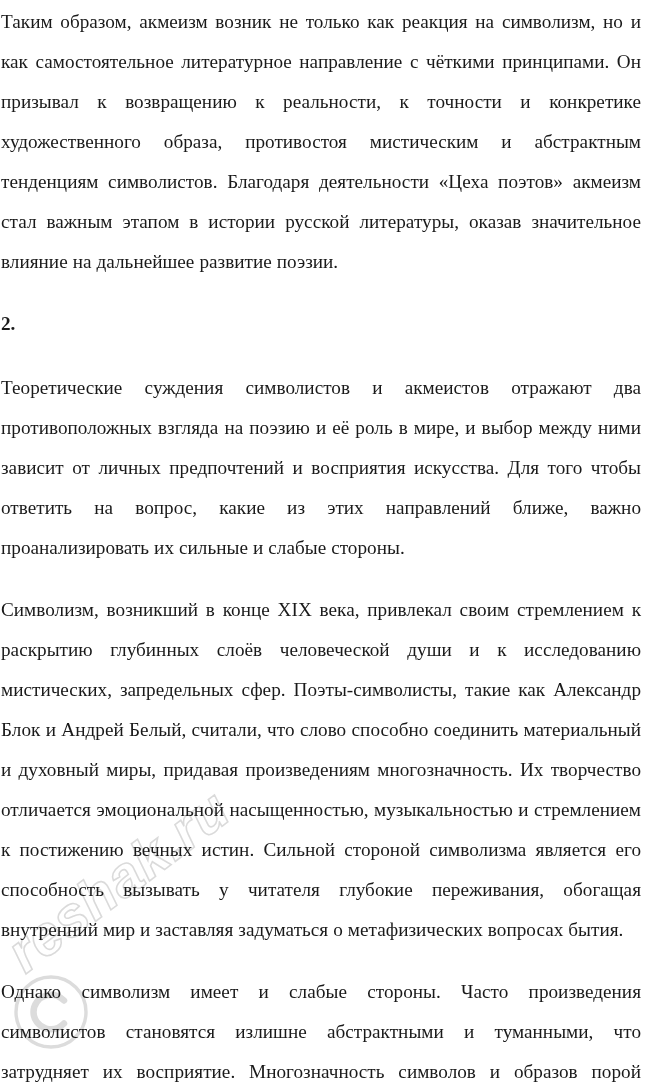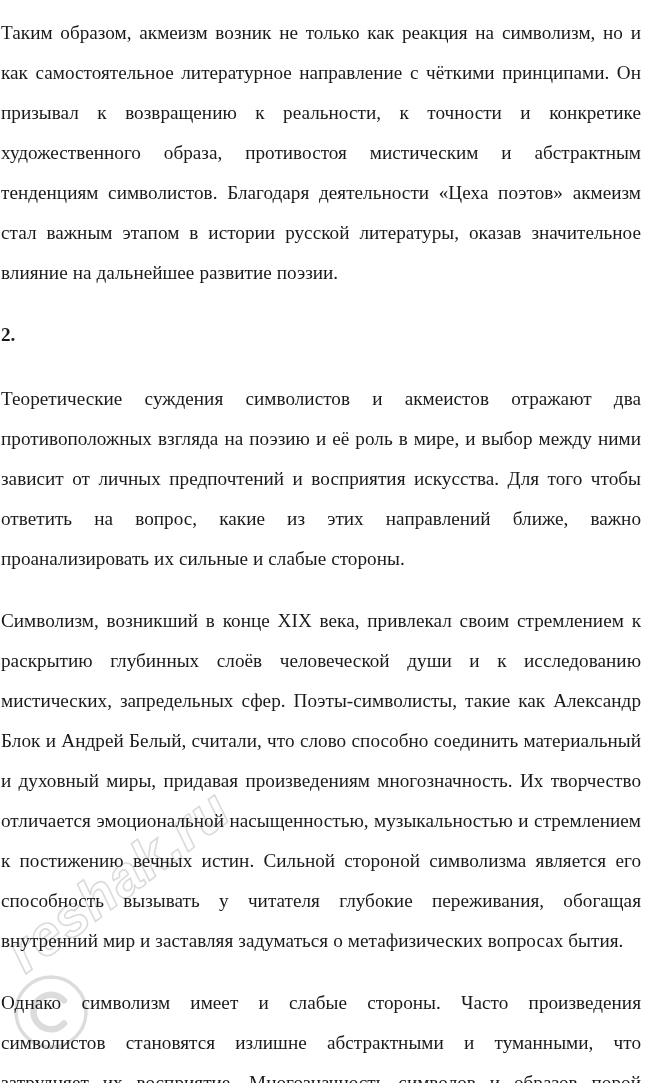--- a/index.html
+++ b/index.html
@@ -21,21 +21,21 @@
     height: 1083px;
     box-sizing: border-box;
     padding: 0 5px 0 1px;
     overflow: hidden;
   }
   .doc-body {
     position: relative;
     z-index: 2;
   }
   p.para {
-    margin: 13px 0 22px 0;
+    margin: 2px 0 22px 0;
     font-size: 19.2px;
     line-height: 40px;
     text-align: justify;
     text-justify: inter-word;
     letter-spacing: 0.02px;
     word-spacing: 0.2px;
     -webkit-font-smoothing: antialiased;
   }
   p.para.last {
     margin-bottom: 0;

